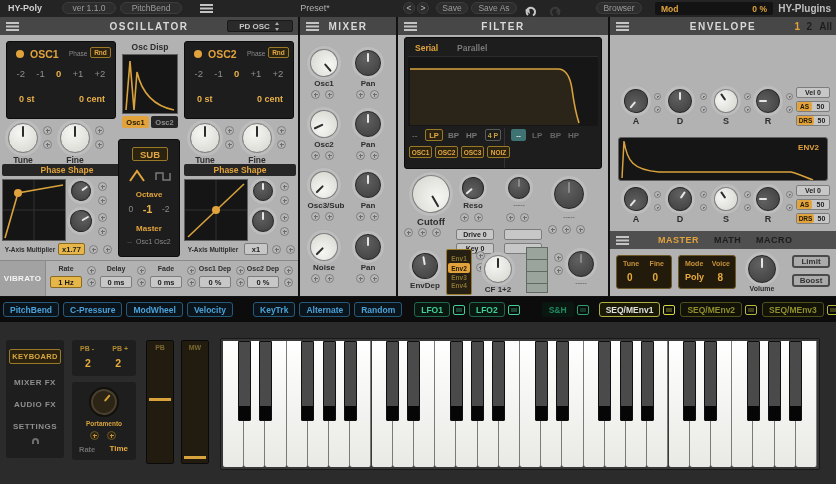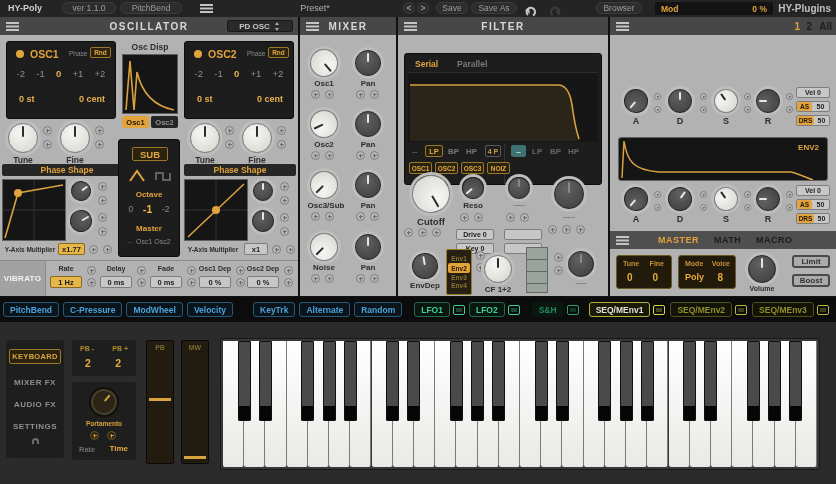--- a/index.html
+++ b/index.html
@@ -366,21 +366,21 @@
       </div>
   </div>
 
   <div class="panel" style="left:398px;width:210px">
     <div class="phead">
       <span class="abs" style="left:6px;top:5px">
           <i class="menu" style="display:block"></i>
         </span>
       <span class="ptitle">FILTER</span>
     </div>
-    <div class="dbox" style="left:6px;top:36px;width:198px;height:132px">
+    <div class="dbox" style="left:6px;top:20px;width:198px;height:132px">
       <span class="abs" style="left:10px;top:5px;font-size:8.5px;font-weight:bold;color:#e2a33c">Serial</span>
       <span class="abs" style="left:52px;top:5px;font-size:8.5px;font-weight:bold;color:#787878">Parallel</span>
       <div class="abs" style="left:3px;top:18px;width:190px;height:70px;background:#161616;border-top:1px solid #2c2c2c">
         <svg width="190" height="70">
           <path d="M2 12 L150 12 Q161 12 164 32 Q167 54 171 66 L171 68 L2 68 Z" fill="rgba(226,163,60,0.10)" stroke="none"></path>
           <path d="M2 12 L150 12 Q161 12 164 32 Q167 54 171 66" fill="none" stroke="#d8a23c" stroke-width="1.6"></path>
         </svg>
       </div>
       <div class="abs" style="left:99px;top:90px;width:1px;height:40px;background:#333"></div>
       <span class="abs" style="left:7px;top:93px;font-size:8px;font-weight:bold;color:#666">--</span>
@@ -458,20 +458,21 @@
       </div>
     <div class="knob dark dim" style="left:170px;top:234px;width:26px;height:26px"></div>
     <span class="lbl" style="left:162px;top:262px;width:42px;font-size:7px;color:#777">-----</span>
   </div>
 
   <div class="panel" style="left:610px;width:226px">
     <div class="phead">
       <span class="abs" style="left:6px;top:5px">
           <i class="menu" style="display:block"></i>
         </span>
+      <span class="ptitle">ENVELOPE</span>
       <span class="abs" style="right:36px;top:4px;font-size:10px;font-weight:bold;color:#e2a33c">1</span>
       <span class="abs" style="right:24px;top:4px;font-size:10px;font-weight:bold;color:#1e1e1e">2</span>
       <span class="abs" style="right:4px;top:4px;font-size:10px;font-weight:bold;color:#1e1e1e">All</span>
     </div>
 
     <div class="knob dark" style="left:14px;top:72px;width:24px;height:24px;transform:rotate(-140deg)"></div>
     <div class="knob dark" style="left:58px;top:72px;width:24px;height:24px"></div>
     <div class="knob white" style="left:104px;top:72px;width:24px;height:24px;transform:rotate(-35deg)"></div>
     <div class="knob dark" style="left:146px;top:72px;width:24px;height:24px;transform:rotate(-90deg)"></div>
     <span class="lbl" style="left:10px;top:99px;width:32px;font-size:9px">A</span>
@@ -576,21 +577,21 @@
   <span class="mbtn blue" style="margin-right:4px">C-Pressure</span>
   <span class="mbtn blue" style="margin-right:4px">ModWheel</span>
   <span class="mbtn blue" style="margin-right:20px">Velocity</span>
   <span class="mbtn blue" style="margin-right:4px">KeyTrk</span>
   <span class="mbtn blue" style="margin-right:4px">Alternate</span>
   <span class="mbtn blue">Random</span>
   <span class="mbtn greenb" style="margin-left:12px">LFO1</span>
   <i class="tvic" style="color:#3ed096;margin-left:3px"></i>
   <span class="mbtn greenb" style="margin-left:4px">LFO2</span>
   <i class="tvic" style="color:#3ed096;margin-left:3px"></i>
-  <span class="mbtn greenb dim" style="margin-left:12px;border-color:transparent">S&amp;H</span>
+  <span class="mbtn greenb dim" style="margin-left:22px;border-color:transparent">S&amp;H</span>
   <i class="tvic" style="color:#2aa06e;margin-left:3px"></i>
   <span class="mbtn seqact" style="margin-left:10px">SEQ/MEnv1</span>
   <i class="tvic" style="color:#d8d838;margin-left:3px"></i>
   <span class="mbtn seqdim" style="margin-left:5px">SEQ/MEnv2</span>
   <i class="tvic" style="color:#b8b838;margin-left:3px"></i>
   <span class="mbtn seqdim" style="margin-left:5px">SEQ/MEnv3</span>
   <i class="tvic" style="color:#b8b838;margin-left:3px"></i>
   <span class="mbtn redb" style="margin-left:10px;width:32px;justify-content:center">Env1</span>
 
 </div>

